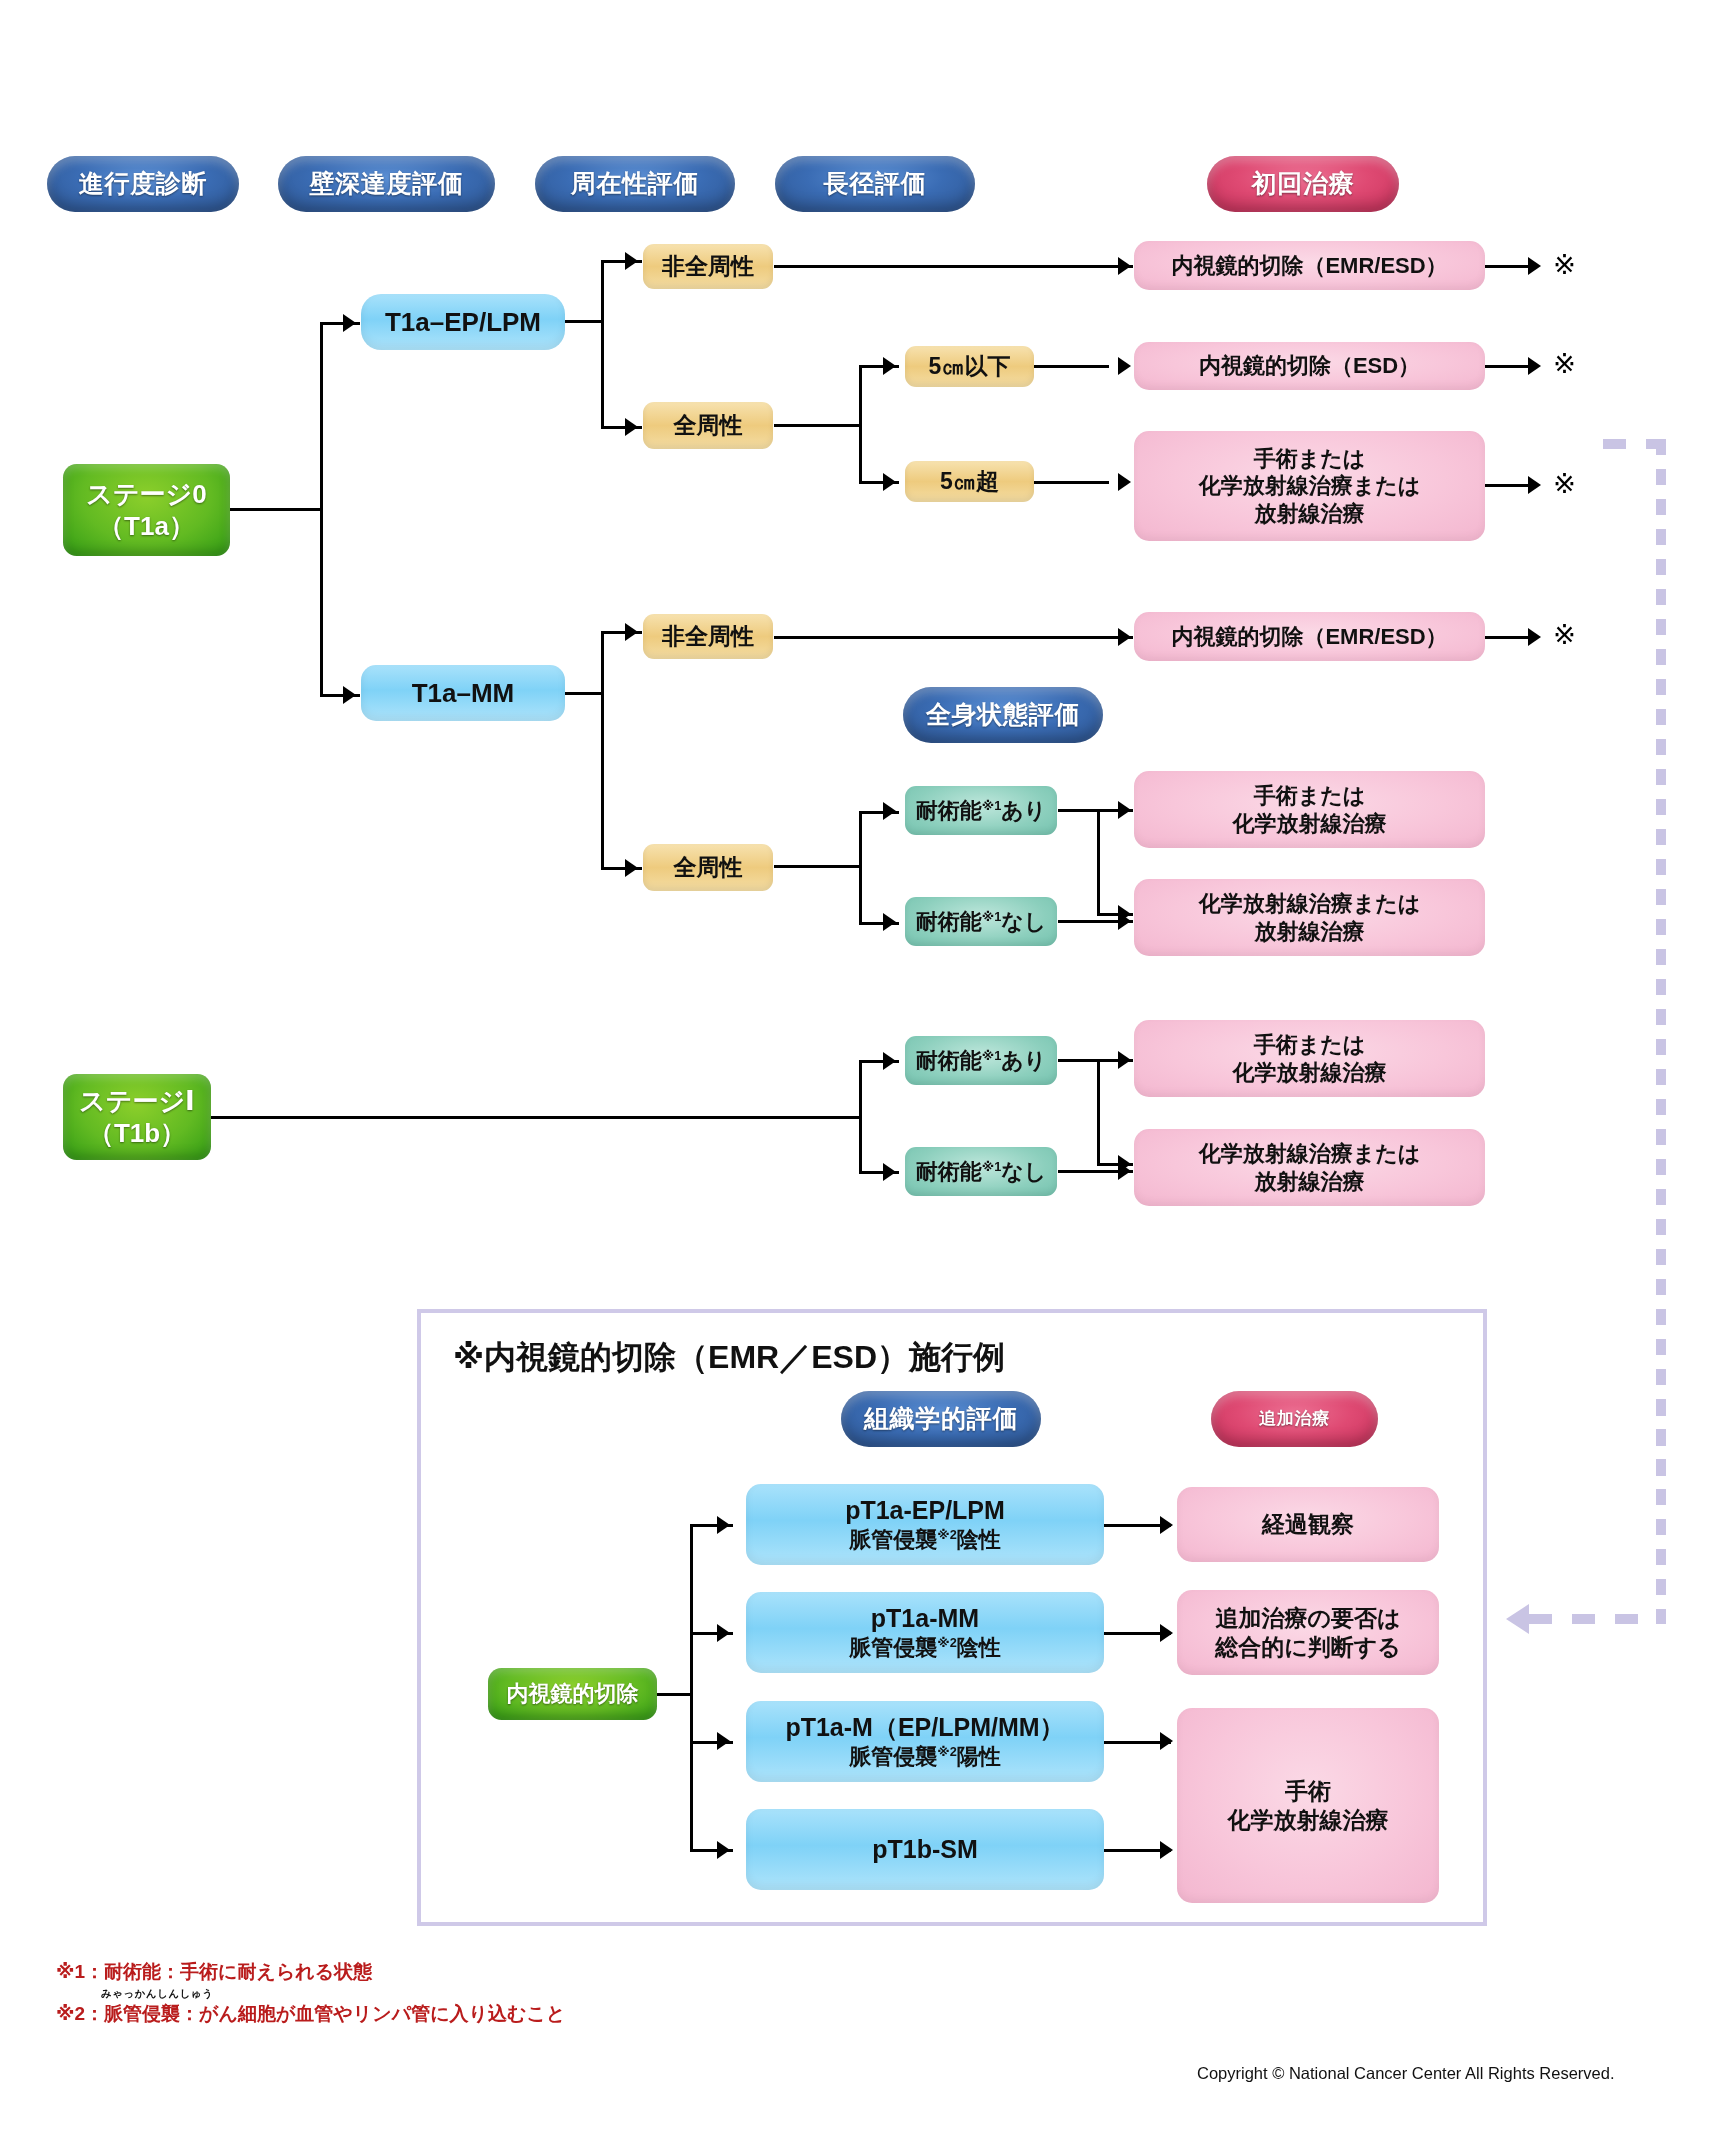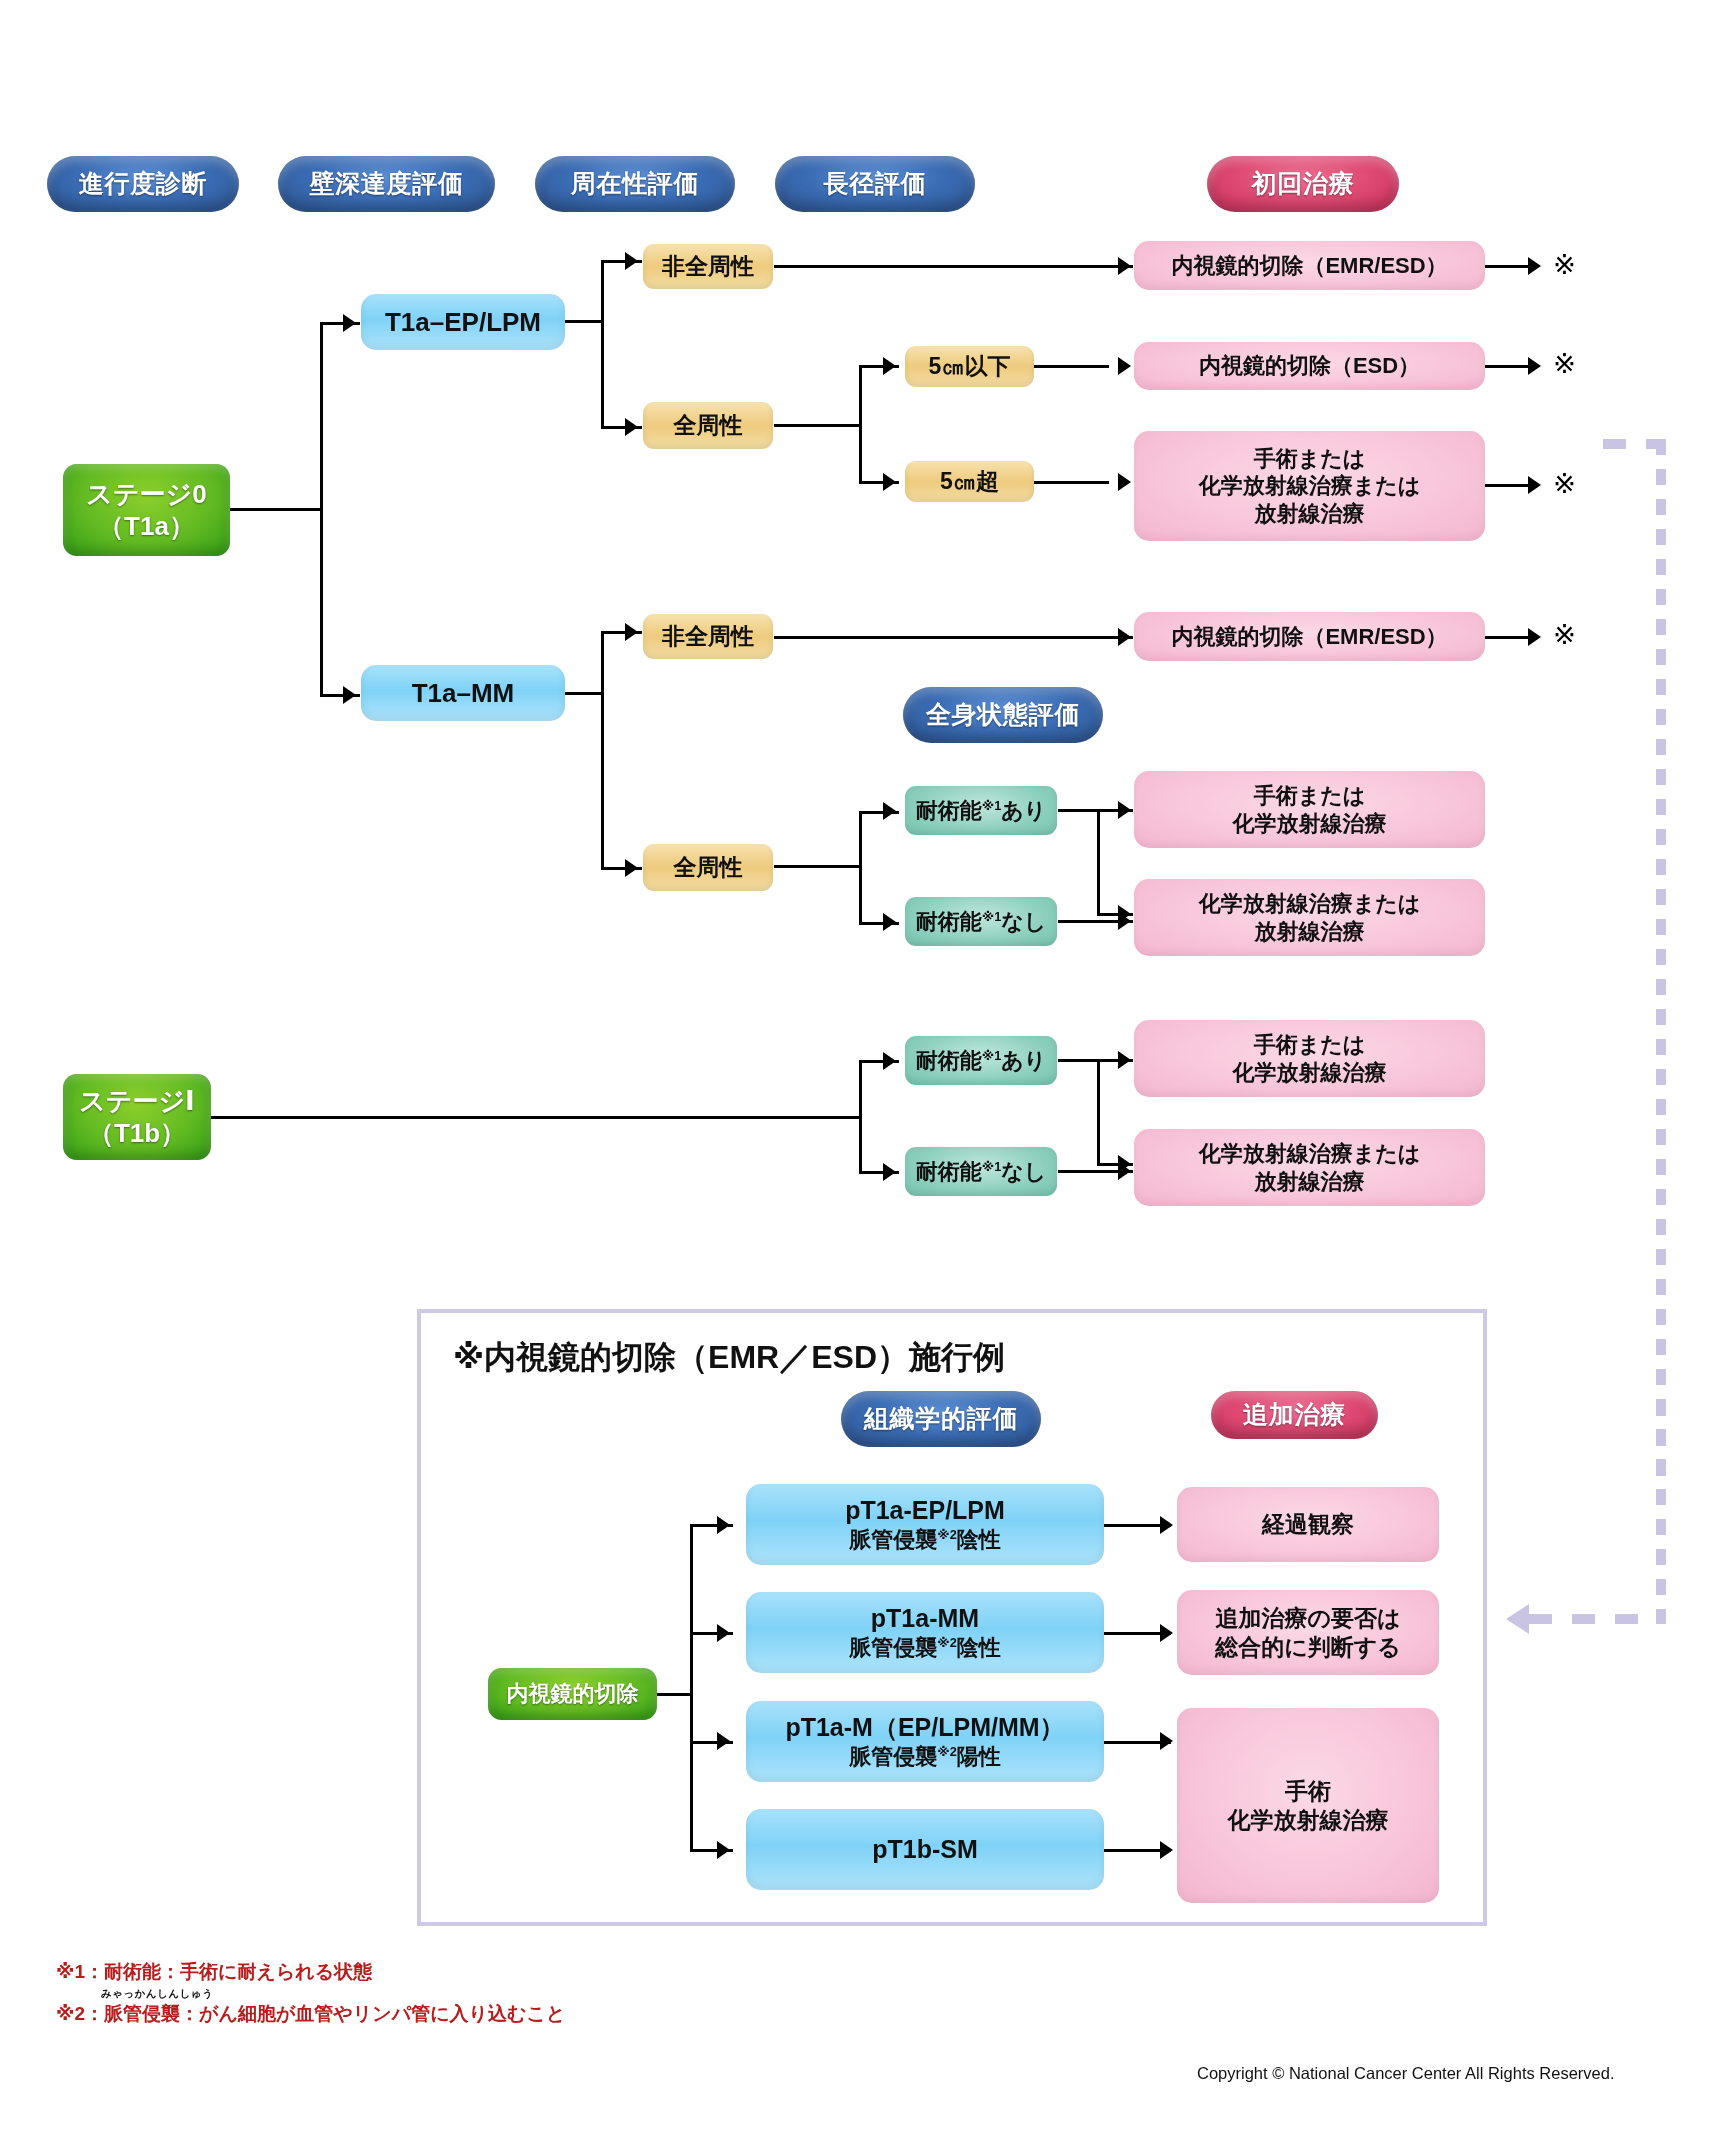--- a/index.html
+++ b/index.html
@@ -90,21 +90,21 @@
     <span class="l2">（T1a）</span>
   </div>
 
   <div class="ln hl" style="left:230px;top:508px;width:92px;"></div>
   <div class="ln vl" style="left:320px;top:322px;height:374px;"></div>
   <div class="ln hl" style="left:320px;top:322px;width:40px;"></div>
   <div class="ah" style="left:343px;top:314px;"></div>
   <div class="ln hl" style="left:320px;top:694px;width:40px;"></div>
   <div class="ah" style="left:343px;top:686px;"></div>
 
-  <div class="node cyan" style="left:361px;top:294px;width:204px;height:56px;font-size:26px;">
+  <div class="node cyan" style="left:361px;top:294px;width:204px;height:56px;font-size:26px;border-radius:20px;">
     <span>T1a–EP/LPM</span>
   </div>
 
   <div class="node cyan" style="left:361px;top:665px;width:204px;height:56px;font-size:26px;">
     <span>T1a–MM</span>
   </div>
 
   <div class="ln hl" style="left:565px;top:320px;width:38px;"></div>
   <div class="ln vl" style="left:601px;top:260px;height:169px;"></div>
   <div class="ln hl" style="left:601px;top:260px;width:41px;"></div>
@@ -264,21 +264,21 @@
   <div class="dash dash-h" style="left:1529px;top:1614px;width:136px;"></div>
   <div class="dash-arrow" style="left:1506px;top:1604px;"></div>
 
   <div class="panel" style="left:417px;top:1309px;width:1070px;height:617px;"></div>
 
   <div class="panel-title" style="left:453px;top:1336px;font-size:32px;">※内視鏡的切除（EMR／ESD）施行例</div>
 
   <div class="node pill blue" style="left:841px;top:1391px;width:200px;height:56px;font-size:25px;">
     <span>組織学的評価</span>
   </div>
-  <div class="node pill red" style="left:1211px;top:1391px;width:167px;height:48px;font-size:25px;">
+  <div class="node pill red" style="left:1211px;top:1391px;width:167px;height:56px;font-size:17px;">
     <span>追加治療</span>
   </div>
 
   <div class="node green" style="left:488px;top:1668px;width:169px;height:52px;font-size:22px;">
     <span>内視鏡的切除</span>
   </div>
 
   <div class="ln hl" style="left:657px;top:1693px;width:36px;"></div>
   <div class="ln vl" style="left:690px;top:1524px;height:325px;"></div>
 

